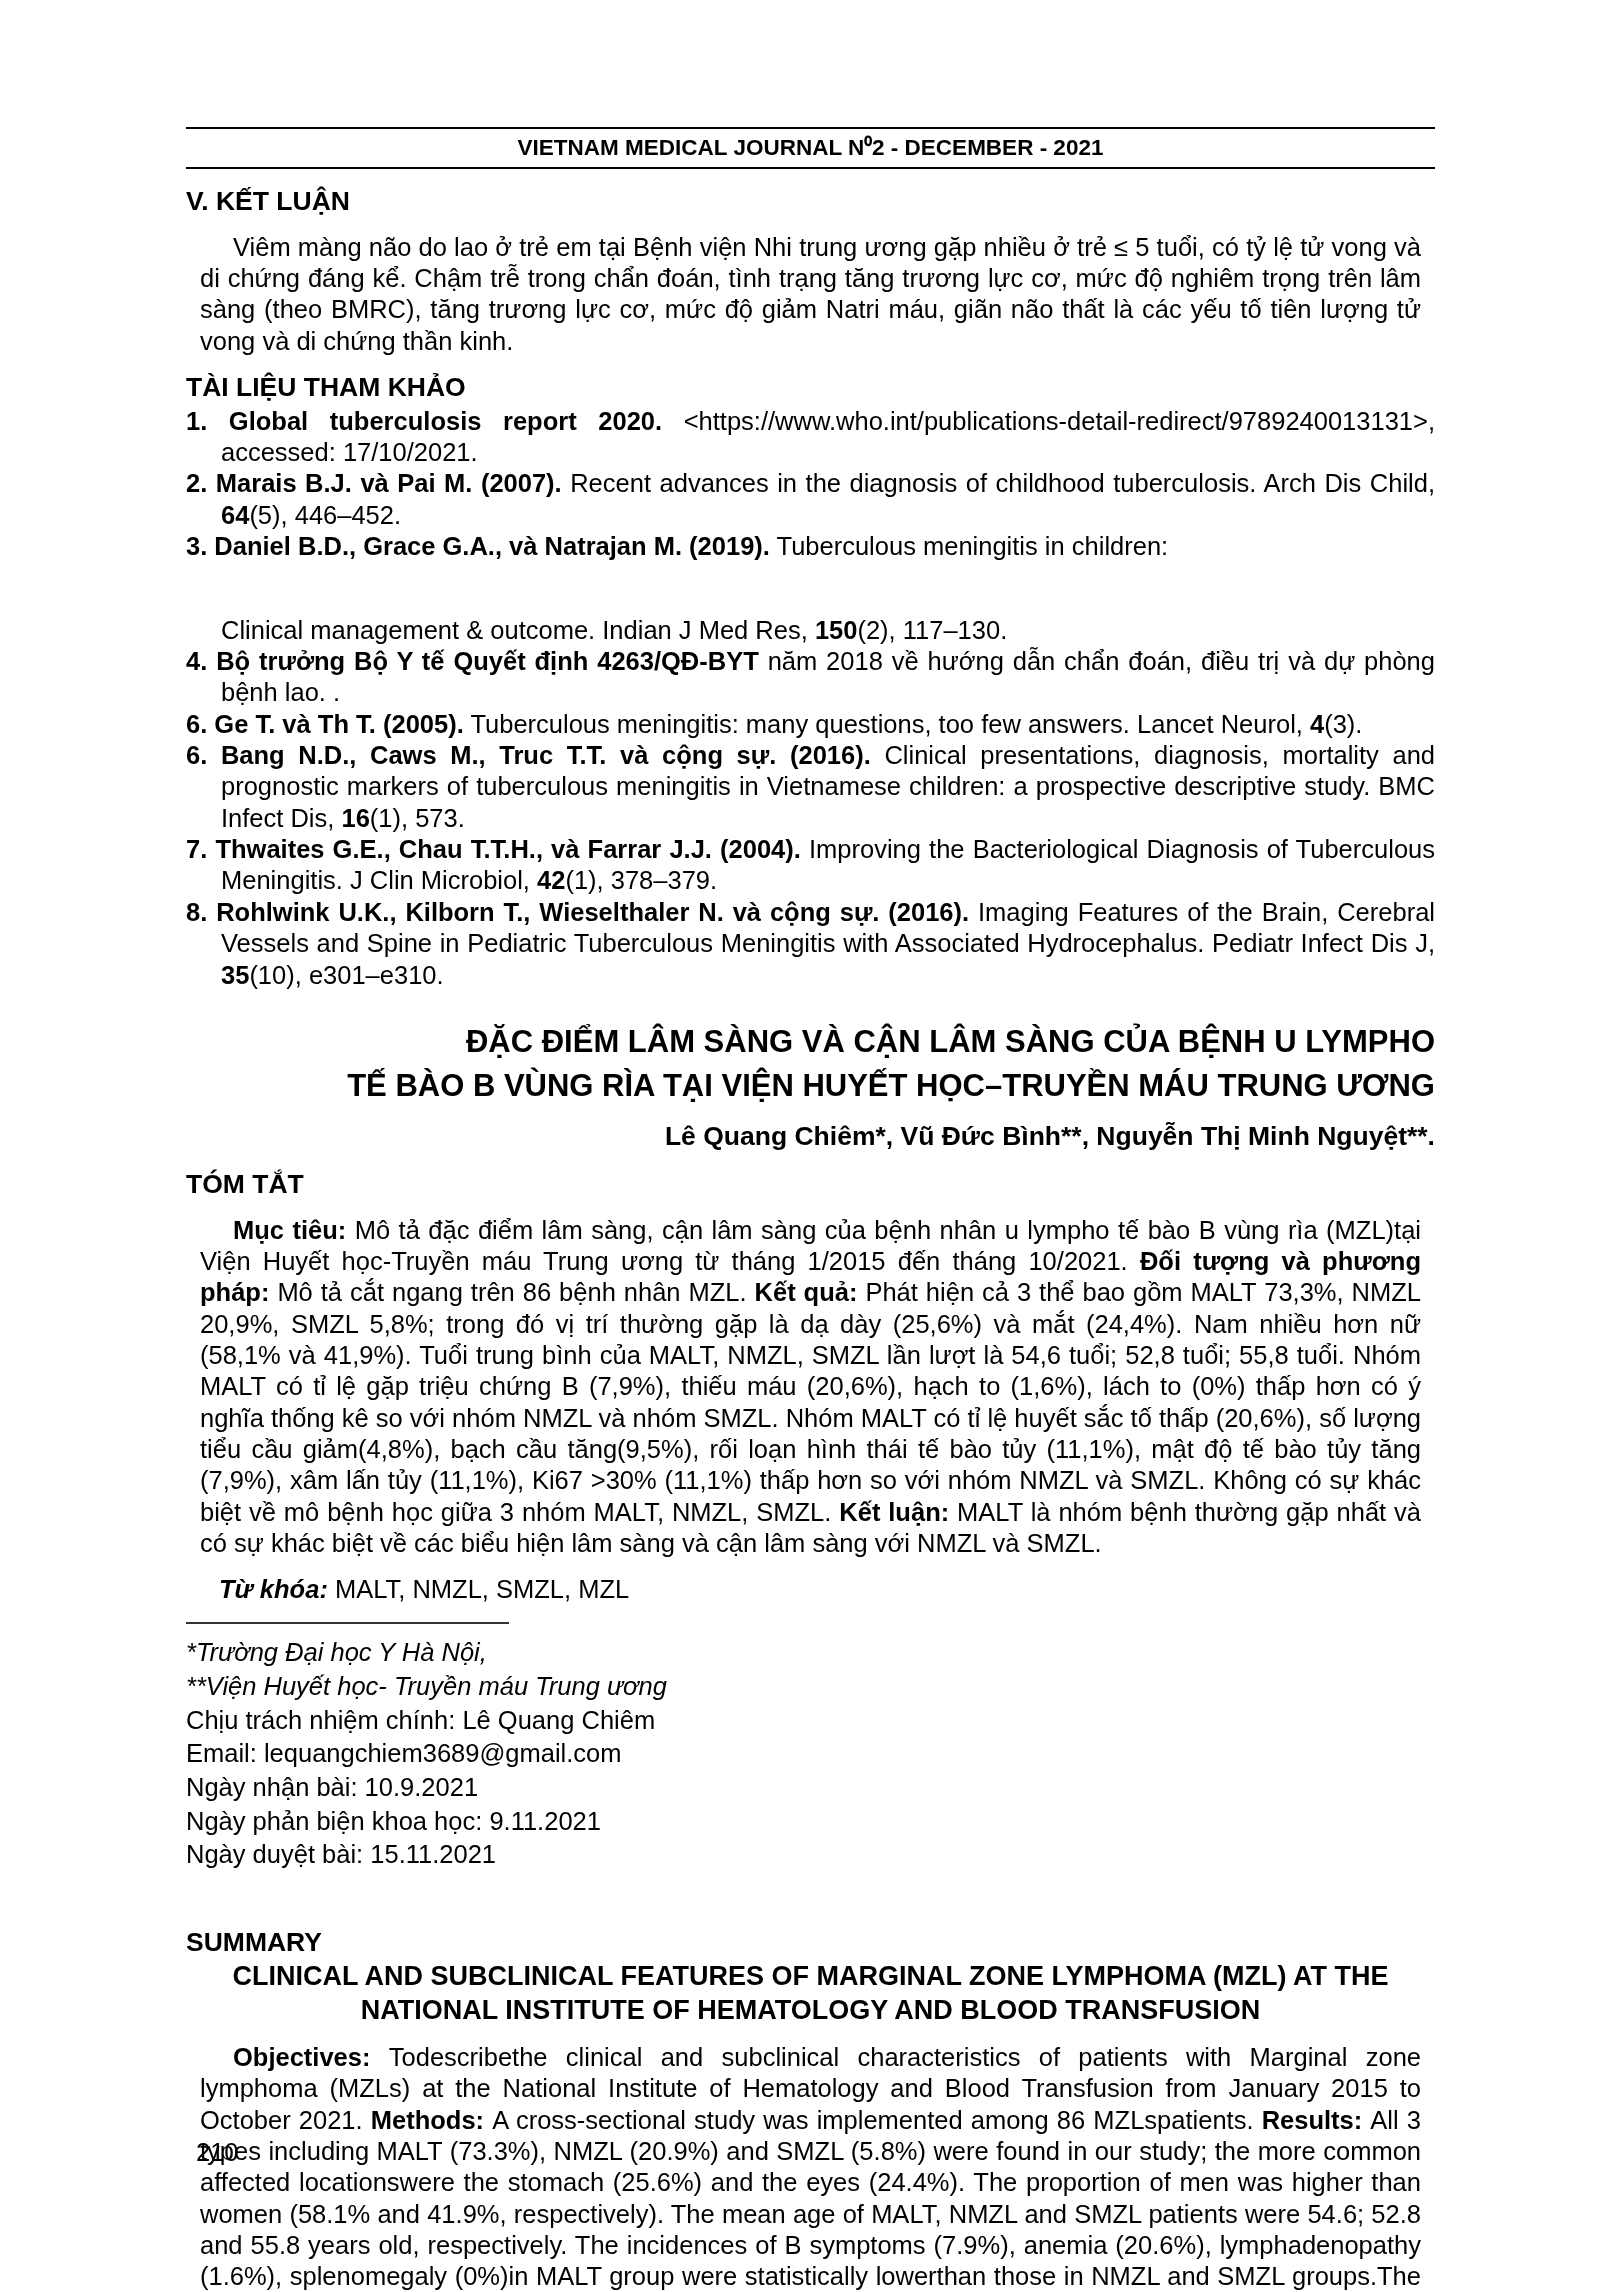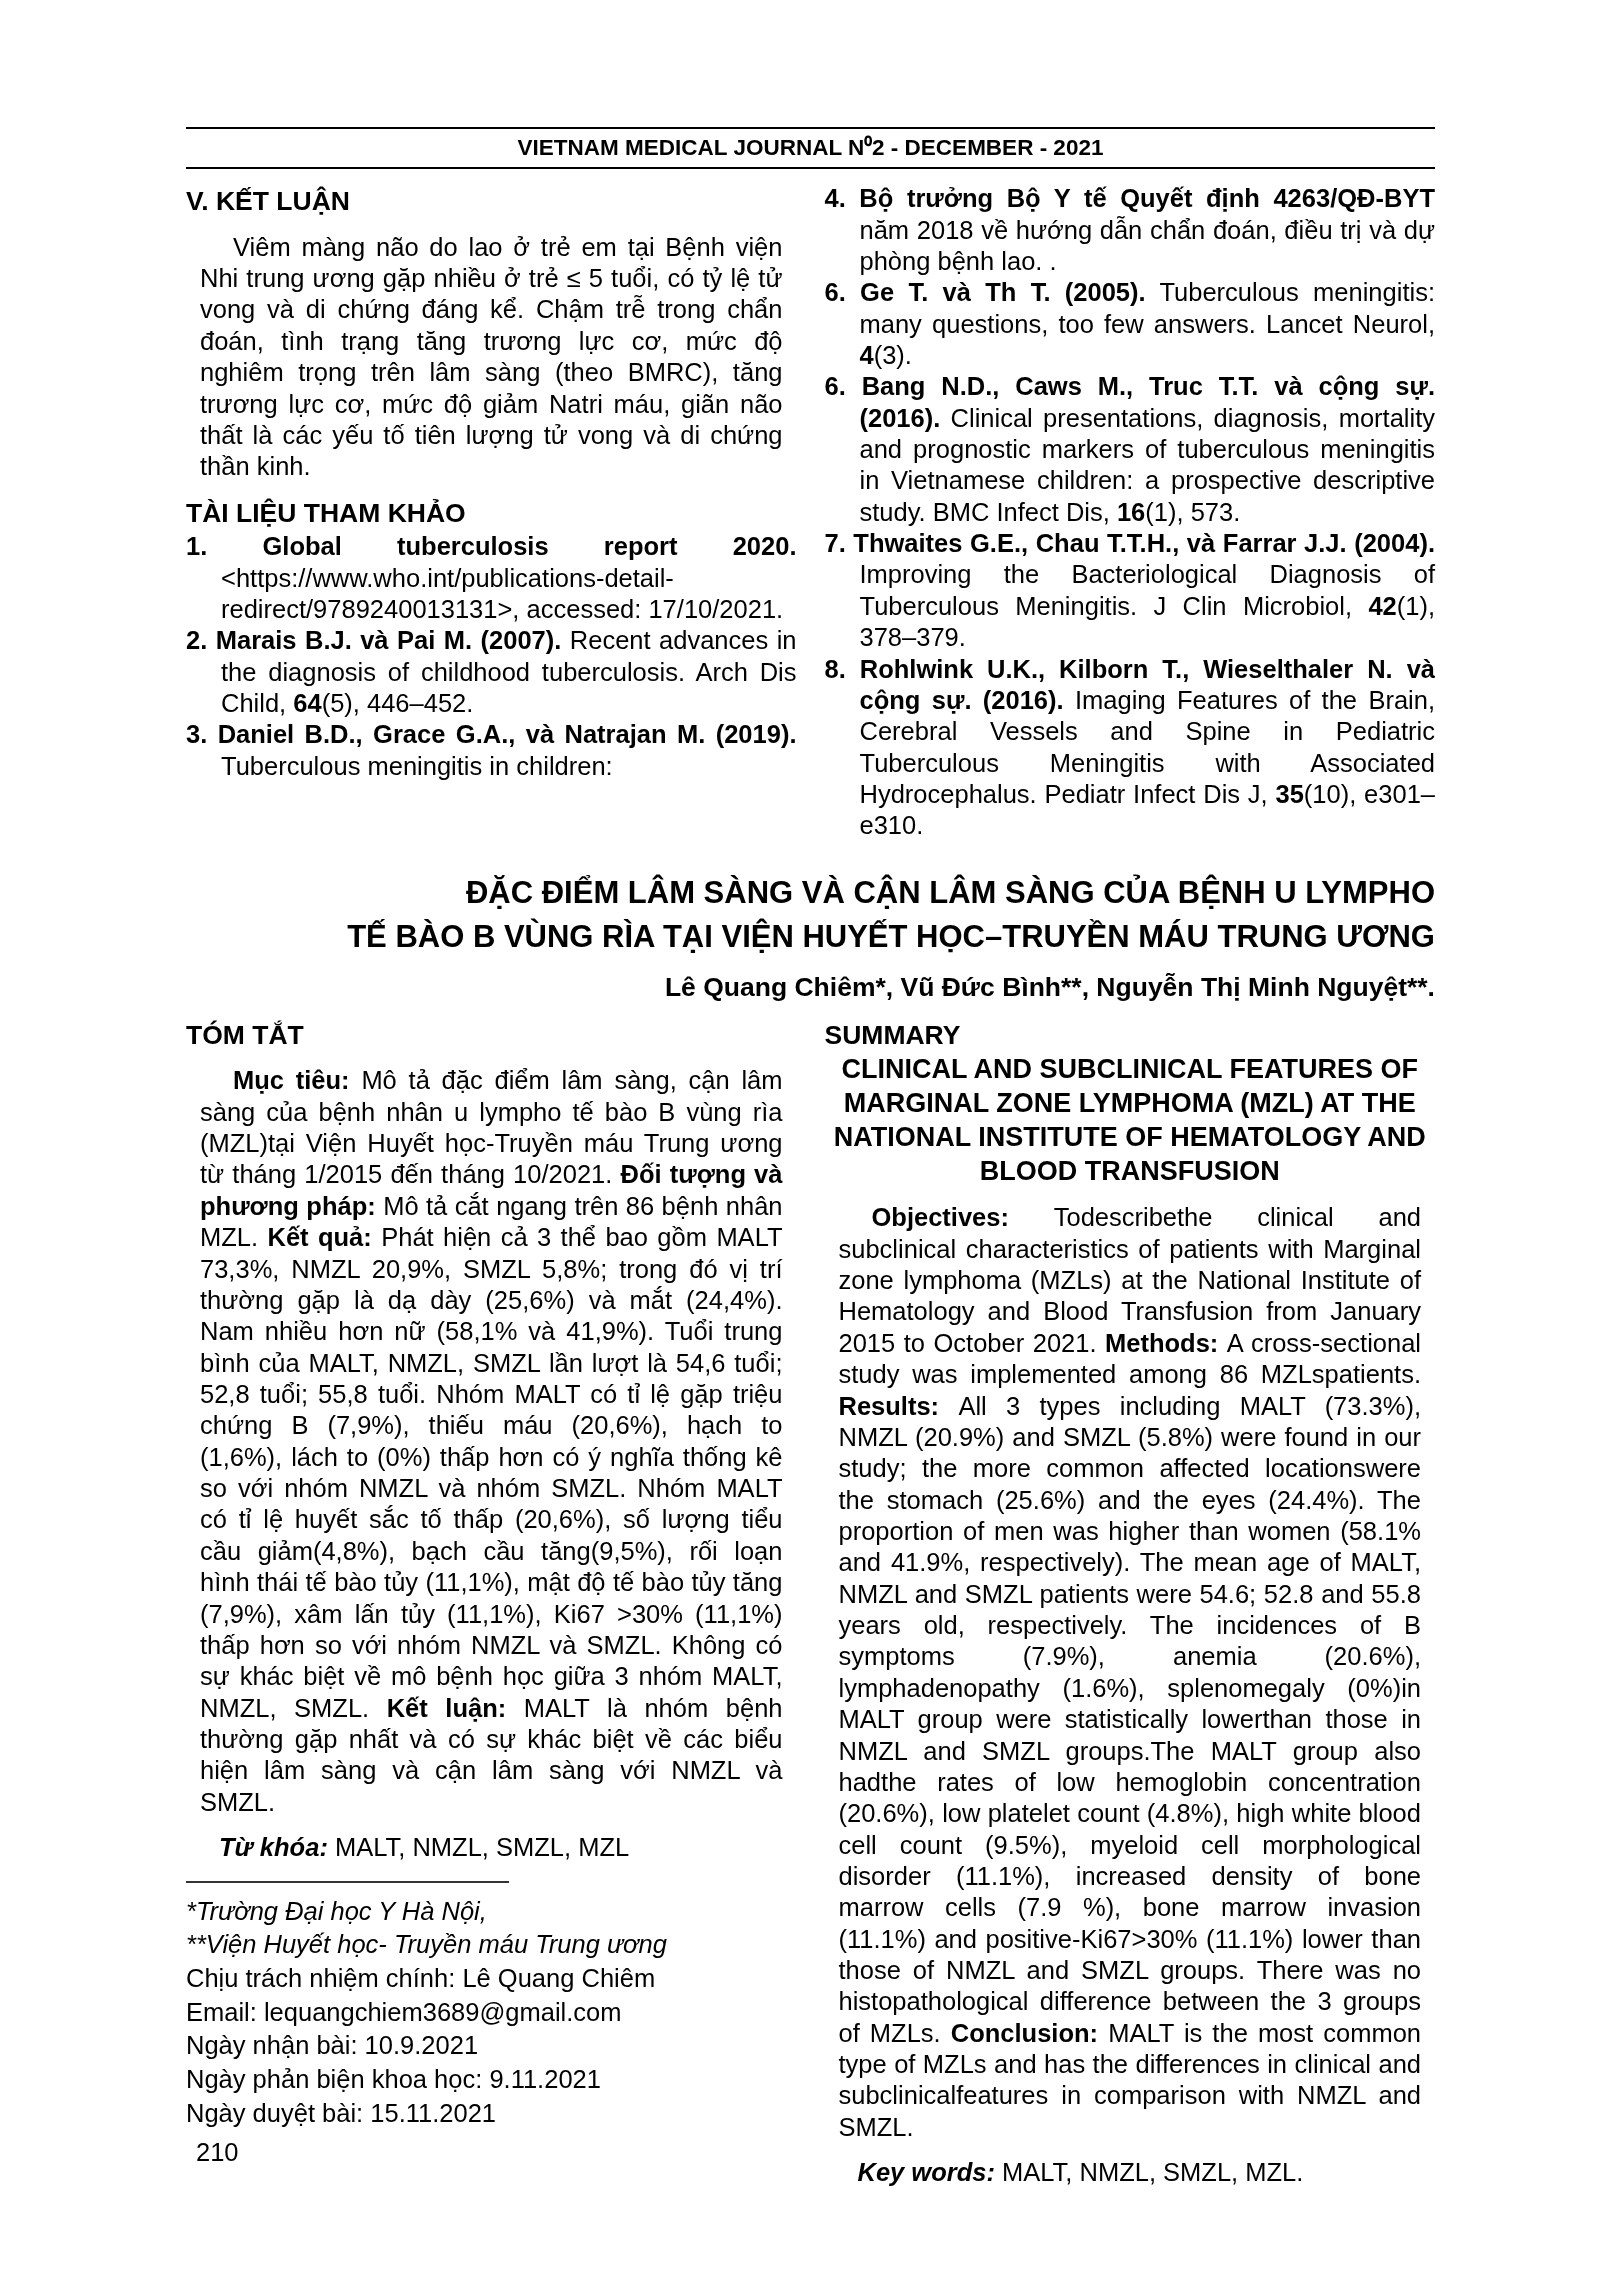--- a/index.html
+++ b/index.html
@@ -17,21 +17,21 @@
   .i{font-style:italic;}
   .page-header{
     border-top:2px solid #000;
     border-bottom:2px solid #000;
     text-align:center;
     font-weight:bold;
     font-size:22.5px;
     padding:4.9px 0 5.9px 0;
     margin-bottom:13.7px;
   }
-  .two-col{display:flex;gap:28px;align-items:flex-start;}
+  .two-col{display:flex;gap:52px;align-items:flex-start;flex-direction:column;}
   .col{flex:1 1 0;min-width:0;}
   .sec-heading{font-size:26.5px;font-weight:bold;margin:5.9px 0 2px 0;}
   .sec-heading.first{margin-top:2px;}
   .par{margin:14px;text-align:justify;text-indent:33px;}
   .ref{text-align:justify;padding-left:35px;text-indent:-35px;}
   .ref-cont{text-align:justify;padding-left:35px;}
   .title-block{text-align:right;margin:29px 0 13.7px 0;}
   .main-title-line{font-size:31px;font-weight:bold;line-height:1.42;white-space:nowrap;}
   .authors{font-size:26.5px;font-weight:bold;margin-top:11.8px;}
   .kw-line{margin:0;text-indent:33px;}
@@ -54,20 +54,21 @@
   <section class="two-col">
     <div class="col">
       <div class="sec-heading first">V. KẾT LUẬN</div>
       <p class="par">Viêm màng não do lao ở trẻ em tại Bệnh viện Nhi trung ương gặp nhiều ở trẻ ≤ 5 tuổi, có tỷ lệ tử vong và di chứng đáng kể. Chậm trễ trong chẩn đoán, tình trạng tăng trương lực cơ, mức độ nghiêm trọng trên lâm sàng (theo BMRC), tăng trương lực cơ, mức độ giảm Natri máu, giãn não thất là các yếu tố tiên lượng tử vong và di chứng thần kinh.</p>
       <div class="sec-heading">TÀI LIỆU THAM KHẢO</div>
       <div class="ref"><span class="b">1. Global tuberculosis report 2020.</span><span> &lt;https://www.who.int/publications-detail-redirect/9789240013131&gt;, accessed: 17/10/2021.</span></div>
       <div class="ref"><span class="b">2. Marais B.J. và Pai M. (2007).</span><span> Recent advances in the diagnosis of childhood tuberculosis. Arch Dis Child, </span><span class="b">64</span><span>(5), 446–452.</span></div>
       <div class="ref"><span class="b">3. Daniel B.D., Grace G.A., và Natrajan M. (2019).</span><span> Tuberculous meningitis in children:</span></div>
     </div>
     <div class="col">
+      <div class="ref-cont"><span>Clinical management &amp; outcome. Indian J Med Res, </span><span class="b">150</span><span>(2), 117–130.</span></div>
       <div class="ref"><span class="b">4. Bộ trưởng Bộ Y tế Quyết định 4263/QĐ-BYT</span><span> năm 2018 về hướng dẫn chẩn đoán, điều trị và dự phòng bệnh lao. .</span></div>
       <div class="ref"><span class="b">6. Ge T. và Th T. (2005).</span><span> Tuberculous meningitis: many questions, too few answers. Lancet Neurol, </span><span class="b">4</span><span>(3).</span></div>
       <div class="ref"><span class="b">6. Bang N.D., Caws M., Truc T.T. và cộng sự. (2016).</span><span> Clinical presentations, diagnosis, mortality and prognostic markers of tuberculous meningitis in Vietnamese children: a prospective descriptive study. BMC Infect Dis, </span><span class="b">16</span><span>(1), 573.</span></div>
       <div class="ref"><span class="b">7. Thwaites G.E., Chau T.T.H., và Farrar J.J. (2004).</span><span> Improving the Bacteriological Diagnosis of Tuberculous Meningitis. J Clin Microbiol, </span><span class="b">42</span><span>(1), 378–379.</span></div>
       <div class="ref"><span class="b">8. Rohlwink U.K., Kilborn T., Wieselthaler N. và cộng sự. (2016).</span><span> Imaging Features of the Brain, Cerebral Vessels and Spine in Pediatric Tuberculous Meningitis with Associated Hydrocephalus. Pediatr Infect Dis J, </span><span class="b">35</span><span>(10), e301–e310.</span></div>
     </div>
   </section>
 
   <section class="title-block">
     <div class="main-title-line">ĐẶC ĐIỂM LÂM SÀNG VÀ CẬN LÂM SÀNG CỦA BỆNH U LYMPHO</div>

